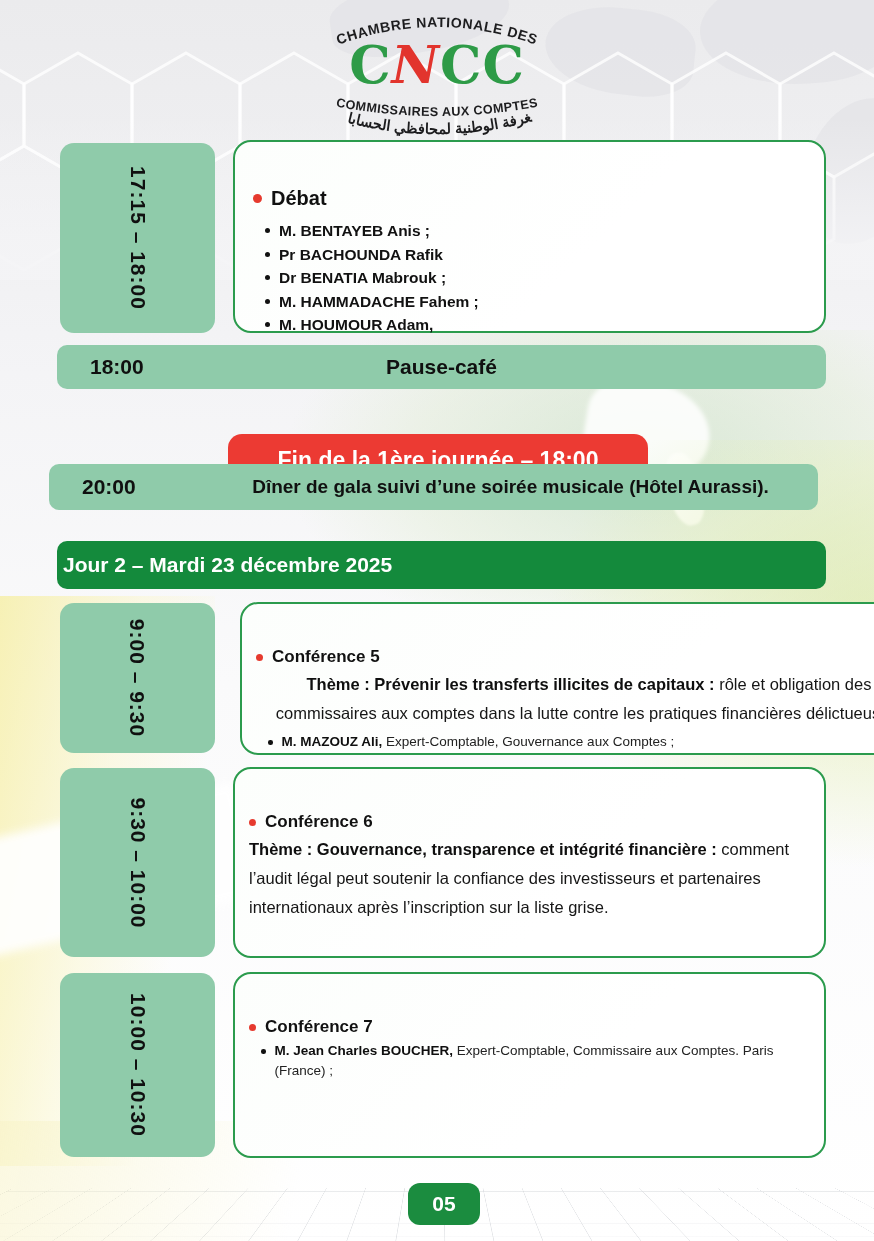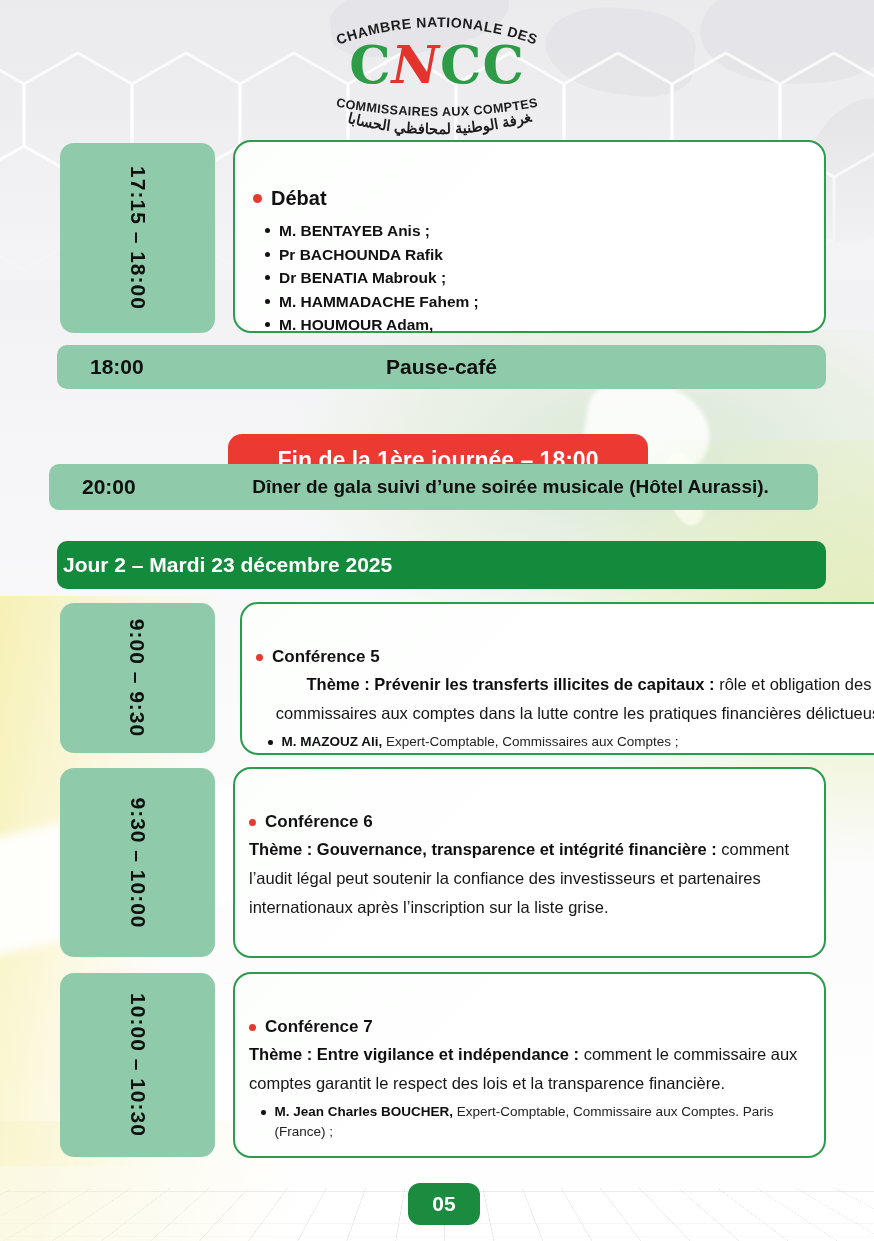--- a/index.html
+++ b/index.html
@@ -207,21 +207,21 @@
       <h3>Conférence 5</h3>
     </div>
     <p class="theme">
       <strong>Thème : Prévenir les transferts illicites de capitaux :</strong>
       <span>rôle et obligation des commissaires aux comptes dans la lutte contre les pratiques financières délictueuses.</span>
     </p>
     <div class="speaker">
       <span class="dot-black"></span>
       <p>
         <strong>M. MAZOUZ Ali,</strong>
-        <span>Expert-Comptable, Commissaires aux Comptes ;</span>
+        <span>Expert-Comptable, Gouvernance aux Comptes ;</span>
       </p>
     </div>
   </section>
 
   <div class="time-block t-c6">
     <span class="vtime">9:30 – 10:00</span>
   </div>
   <section class="event-box conf b-c6">
     <div class="box-title">
       <span class="dot-red sm"></span>
@@ -234,24 +234,20 @@
   </section>
 
   <div class="time-block t-c7">
     <span class="vtime">10:00 – 10:30</span>
   </div>
   <section class="event-box conf b-c7">
     <div class="box-title">
       <span class="dot-red sm"></span>
       <h3>Conférence 7</h3>
     </div>
-    <p class="theme">
-      <strong>Thème : Entre vigilance et indépendance :</strong>
-      <span>comment le commissaire aux comptes garantit le respect des lois et la transparence financière.</span>
-    </p>
     <div class="speaker">
       <span class="dot-black"></span>
       <p>
         <strong>M. Jean Charles BOUCHER,</strong>
         <span>Expert-Comptable, Commissaire aux Comptes. Paris (France) ;</span>
       </p>
     </div>
   </section>
 
   <div class="badge">

